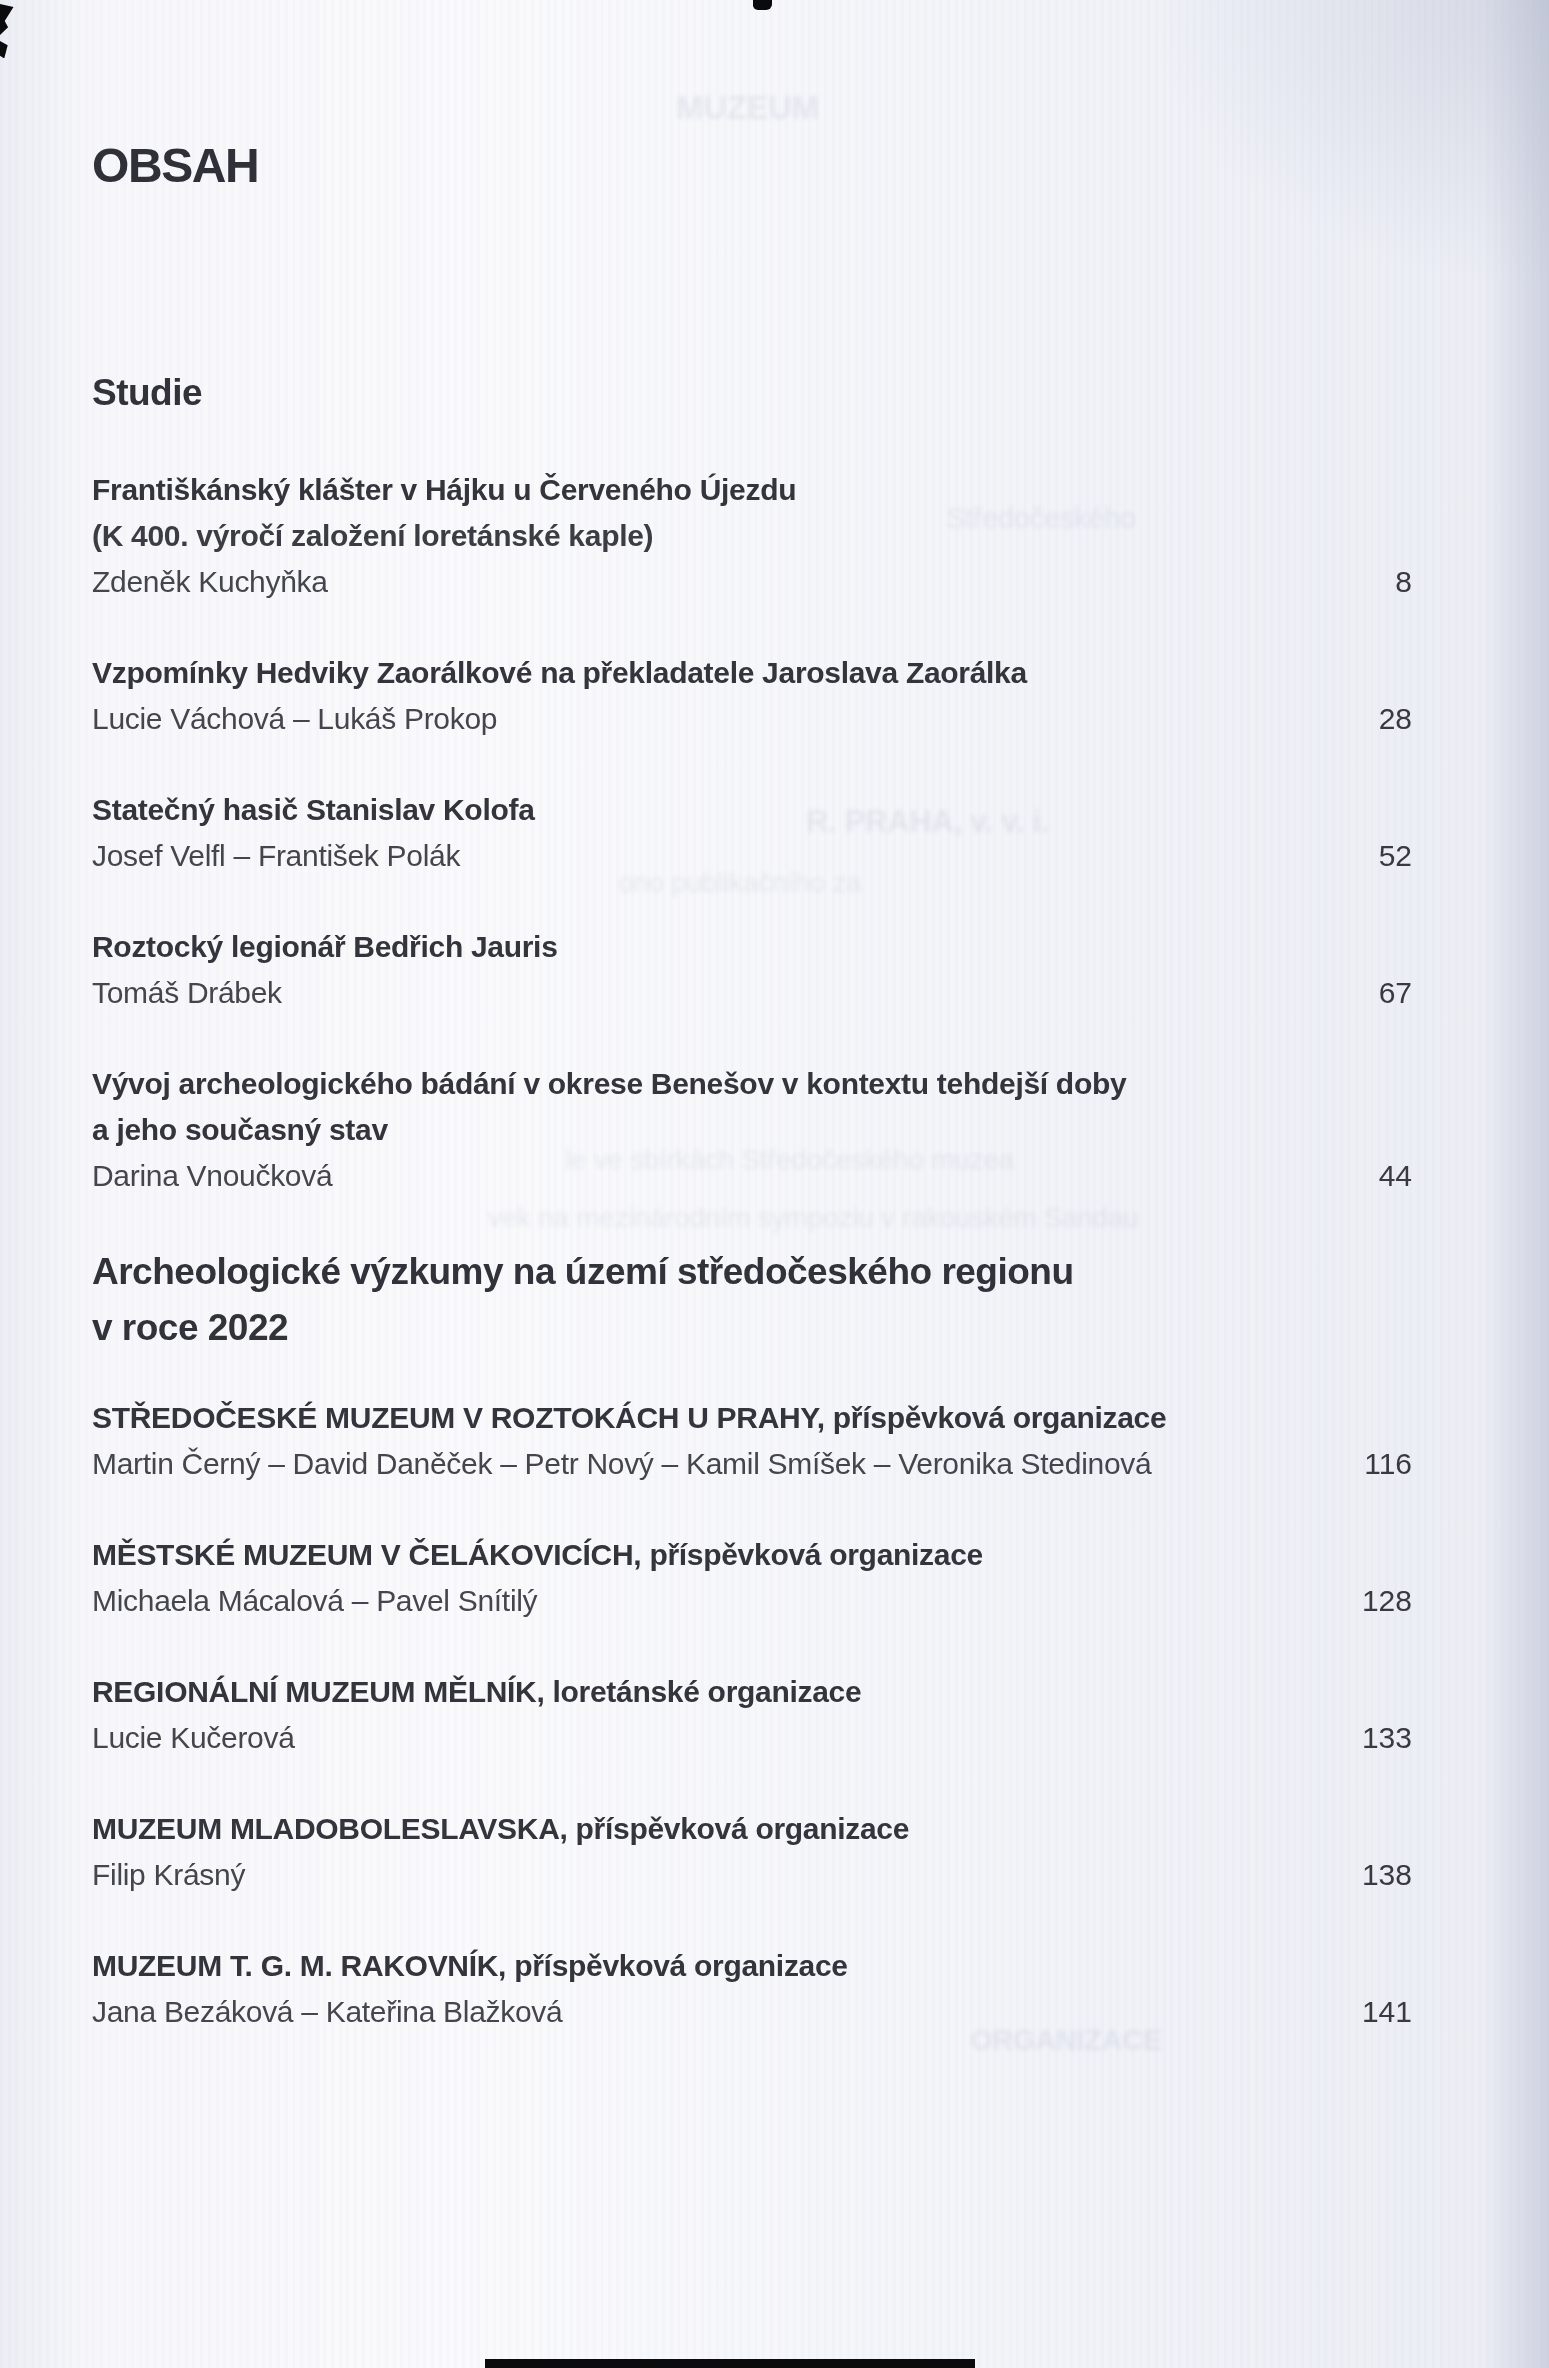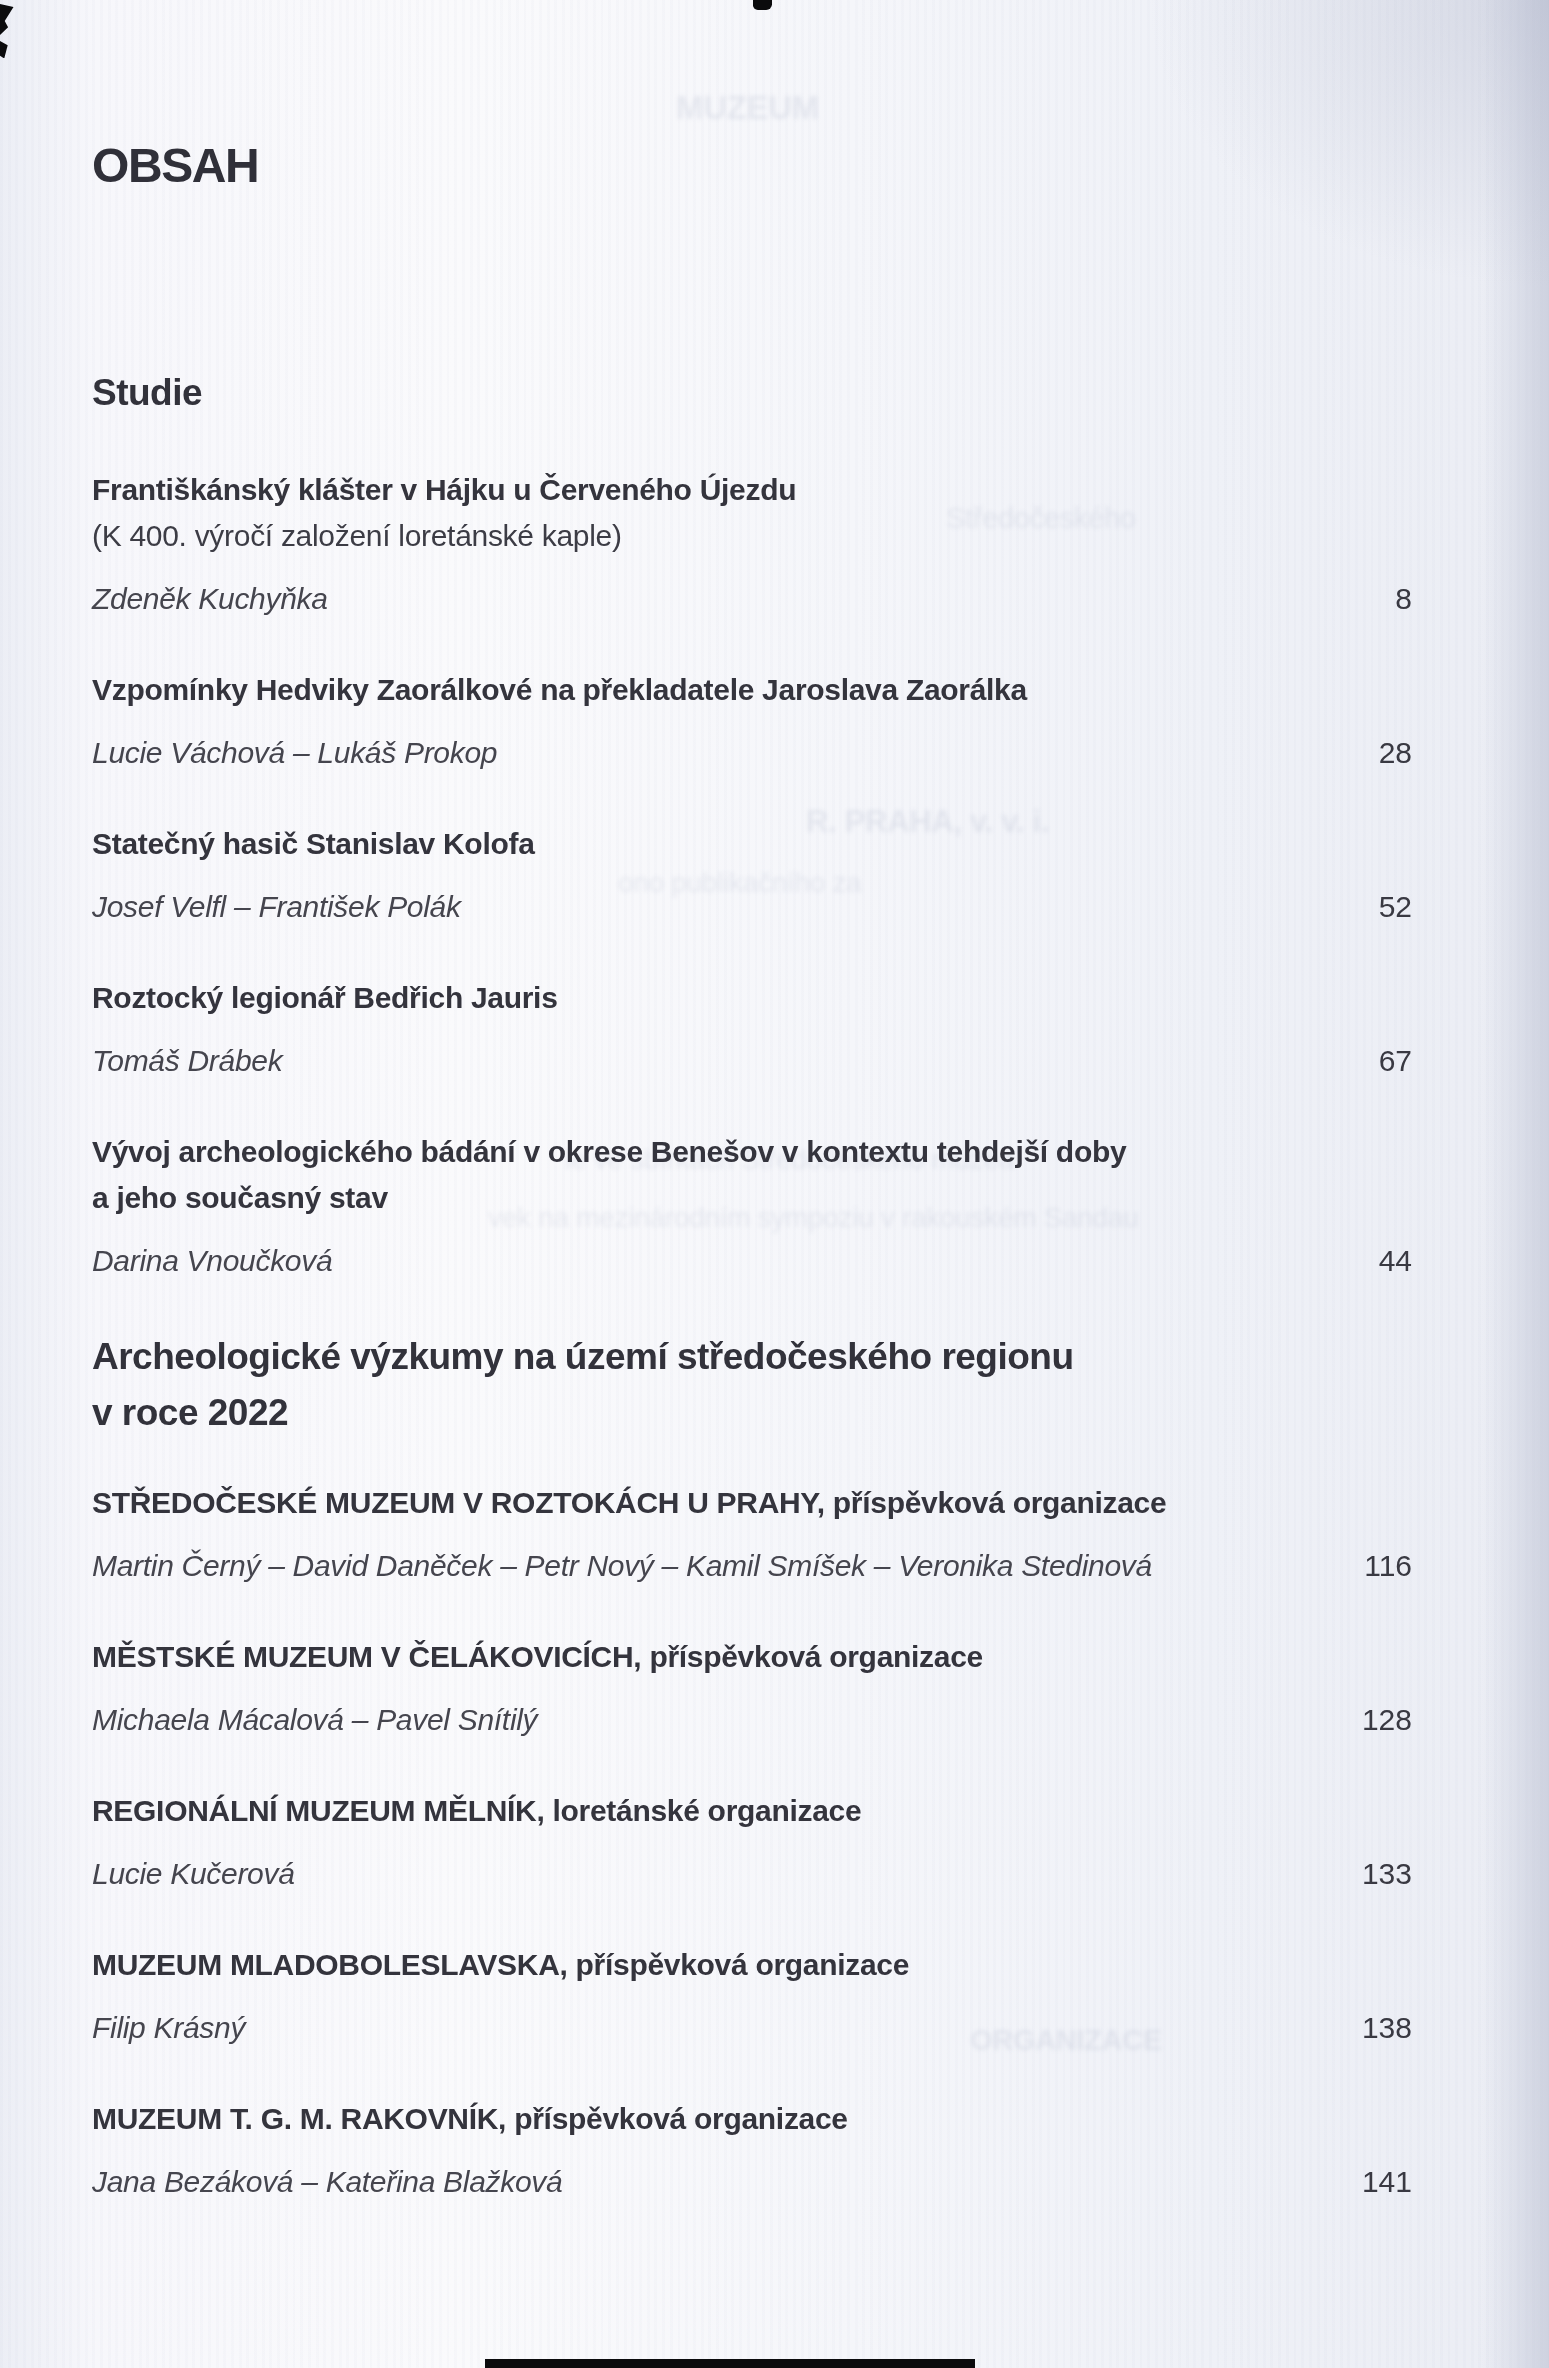--- a/index.html
+++ b/index.html
@@ -38,22 +38,22 @@
     margin:176px 0 0 0;
     font-size:37px;line-height:56px;font-weight:bold;
     letter-spacing:-0.5px;color:#32323b;
   }
   .toc-section[data-section="1"] .section-heading{margin-top:37px;margin-bottom:39px;}
   .entries{margin-top:46px;}
   .toc-section[data-section="1"] .entries{margin-top:0;}
   .entry{display:flex;align-items:flex-end;margin-bottom:45px;}
   .entry-text{flex:1;font-size:30px;line-height:46px;letter-spacing:-0.3px;}
   .entry-title{font-weight:bold;color:#34343d;}
-  .entry-subtitle{font-weight:normal;color:#3c3c45;}
-  .entry-authors{font-style:italic;font-weight:normal;color:#45454e;margin-top:17px;}
+  .entry-subtitle{font-weight:bold;color:#3c3c45;}
+  .entry-authors{font-weight:normal;color:#45454e;}
   .entry-page{width:106px;text-align:right;font-size:30px;line-height:46px;color:#393942;}
   
   .ghost{
     position:absolute;
     color:#7d88a8;opacity:.14;filter:blur(1.9px);
     white-space:nowrap;letter-spacing:-0.3px;
     pointer-events:none;
   }
   .ghost.bold{font-weight:bold;}
   

